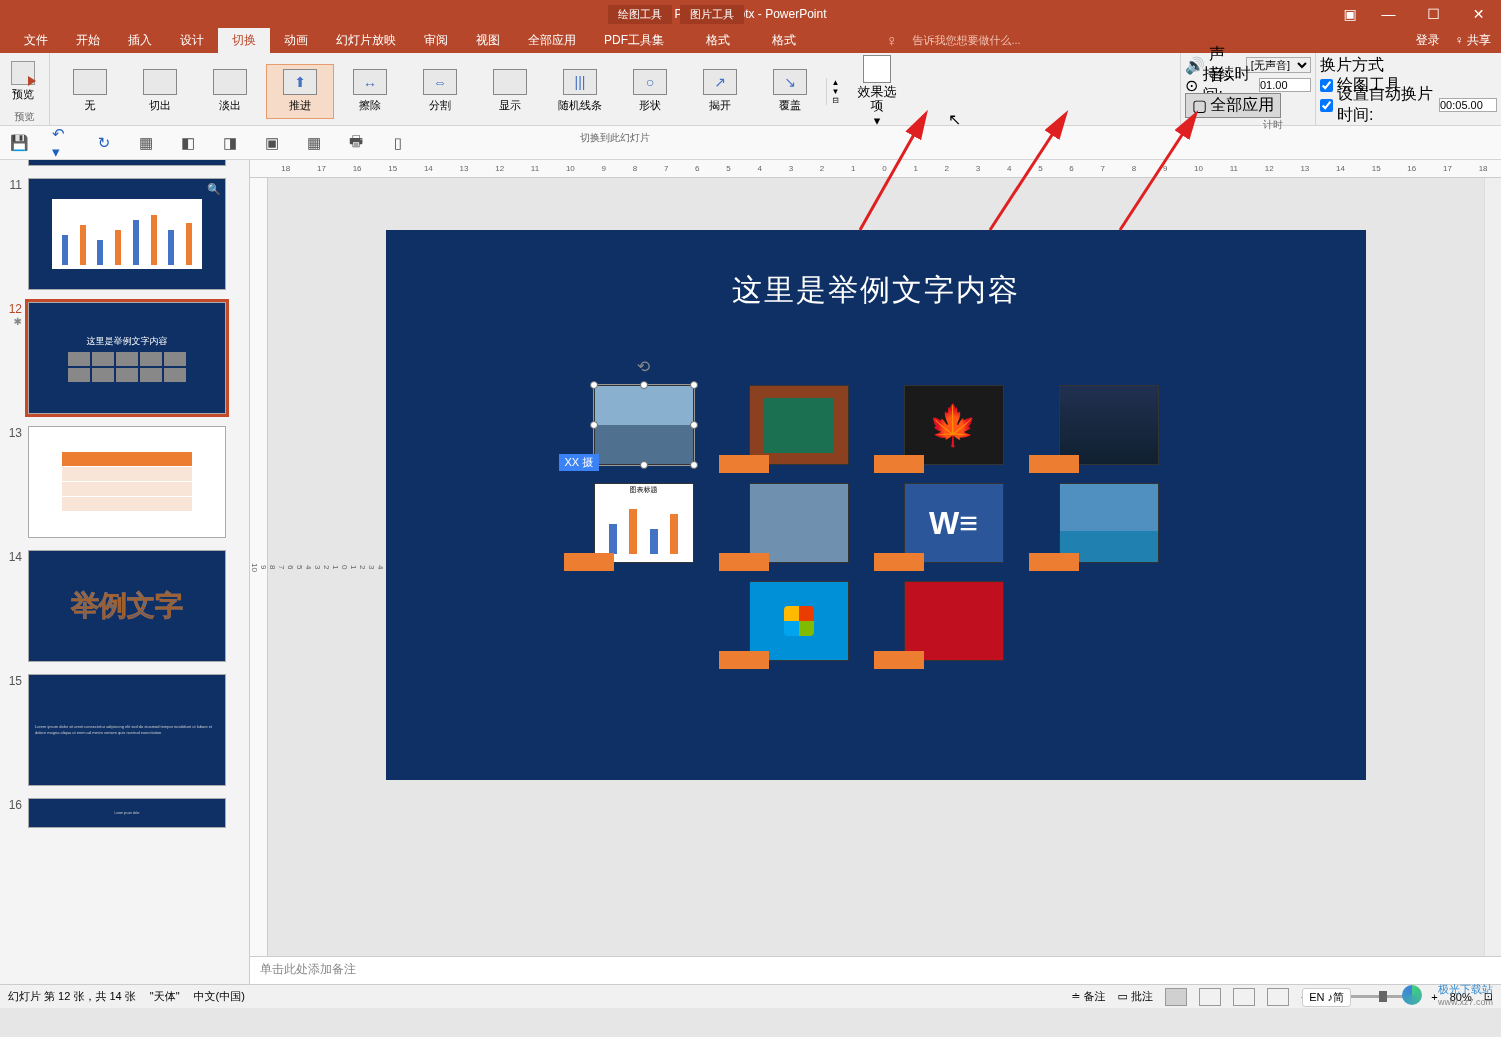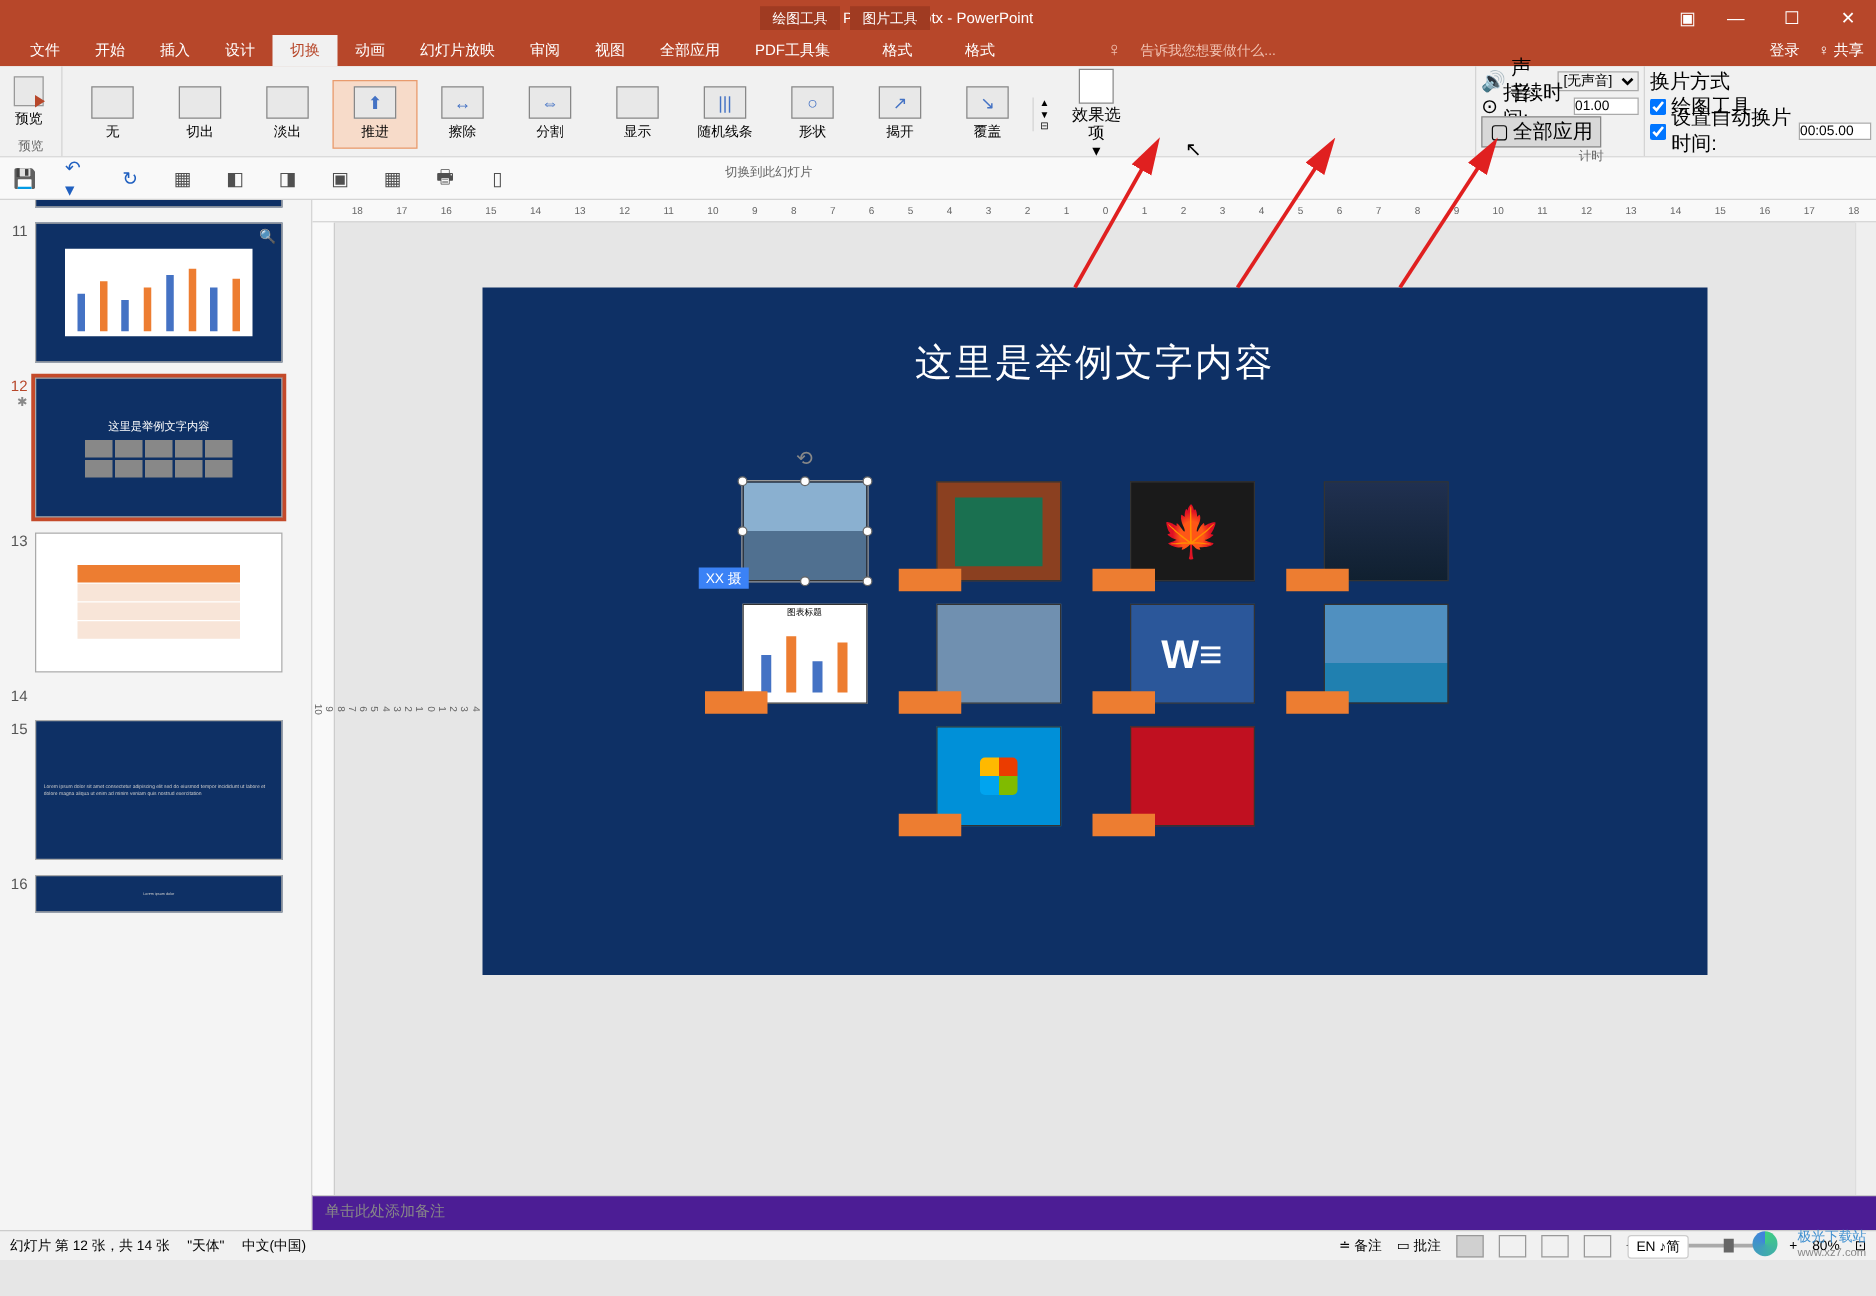--- a/index.html
+++ b/index.html
@@ -111,21 +111,21 @@
 .img-beach { background: linear-gradient(#5090c0 60%, #2080b0 60%); }
 .img-office { background: #0090d8; display: flex; align-items: center; justify-content: center; }
 .img-office-logo { width: 30px; height: 30px; border-radius: 4px; background: conic-gradient(#eb3c00 0 90deg, #80bb00 90deg 180deg, #00a4ef 180deg 270deg, #ffb900 270deg); }
 .img-silk { background: #c01020; }
 .xx-label { position: absolute; bottom: -6px; left: -35px; background: #3b82f6; color: #fff; font-size: 11px; padding: 1px 6px; }
 
 
 .red-arrow { position: absolute; pointer-events: none; }
 
 
-.notes { height: 28px; background: #4c1d95; border-top: 1px solid #ccc; padding: 4px 10px; font-size: 12px; color: #888; }
+.notes { height: 28px; background: #ffffff; border-top: 1px solid #ccc; padding: 4px 10px; font-size: 12px; color: #888; }
 
 
 .statusbar { height: 24px; background: #f1f1f1; border-top: 1px solid #ccc; display: flex; align-items: center; font-size: 11px; padding: 0 8px; gap: 14px; }
 .statusbar-right { margin-left: auto; display: flex; align-items: center; gap: 12px; }
 .view-btn { width: 22px; height: 18px; border: 1px solid #999; cursor: pointer; }
 .view-btn.active { background: #d0d0d0; }
 .zoom-slider { width: 100px; height: 3px; background: #aaa; position: relative; }
 .zoom-thumb { position: absolute; left: 60%; top: -4px; width: 8px; height: 11px; background: #666; }
 
 
@@ -360,20 +360,23 @@
         <div class="thumb-table">
           <div class="thumb-table-row header"></div>
           <div class="thumb-table-row"></div>
             <div class="thumb-table-row"></div>
             <div class="thumb-table-row"></div>
         </div>
       </div>
     </div>
     <div class="thumb-item">
       <div class="thumb-num">14</div>
+      <div class="thumb-img">
+          <div class="thumb-art">举例文字</div>
+        </div>
     </div>
     <div class="thumb-item">
       <div class="thumb-num">15</div>
       <div class="thumb-img">
           <div class="thumb-textblock">Lorem ipsum dolor sit amet consectetur adipiscing elit sed do eiusmod tempor incididunt ut labore et dolore magna aliqua ut enim ad minim veniam quis nostrud exercitation</div>
         </div>
     </div>
     <div class="thumb-item" style="margin-bottom:0">
       <div class="thumb-num">16</div>
       <div class="thumb-img" style="height:30px">

